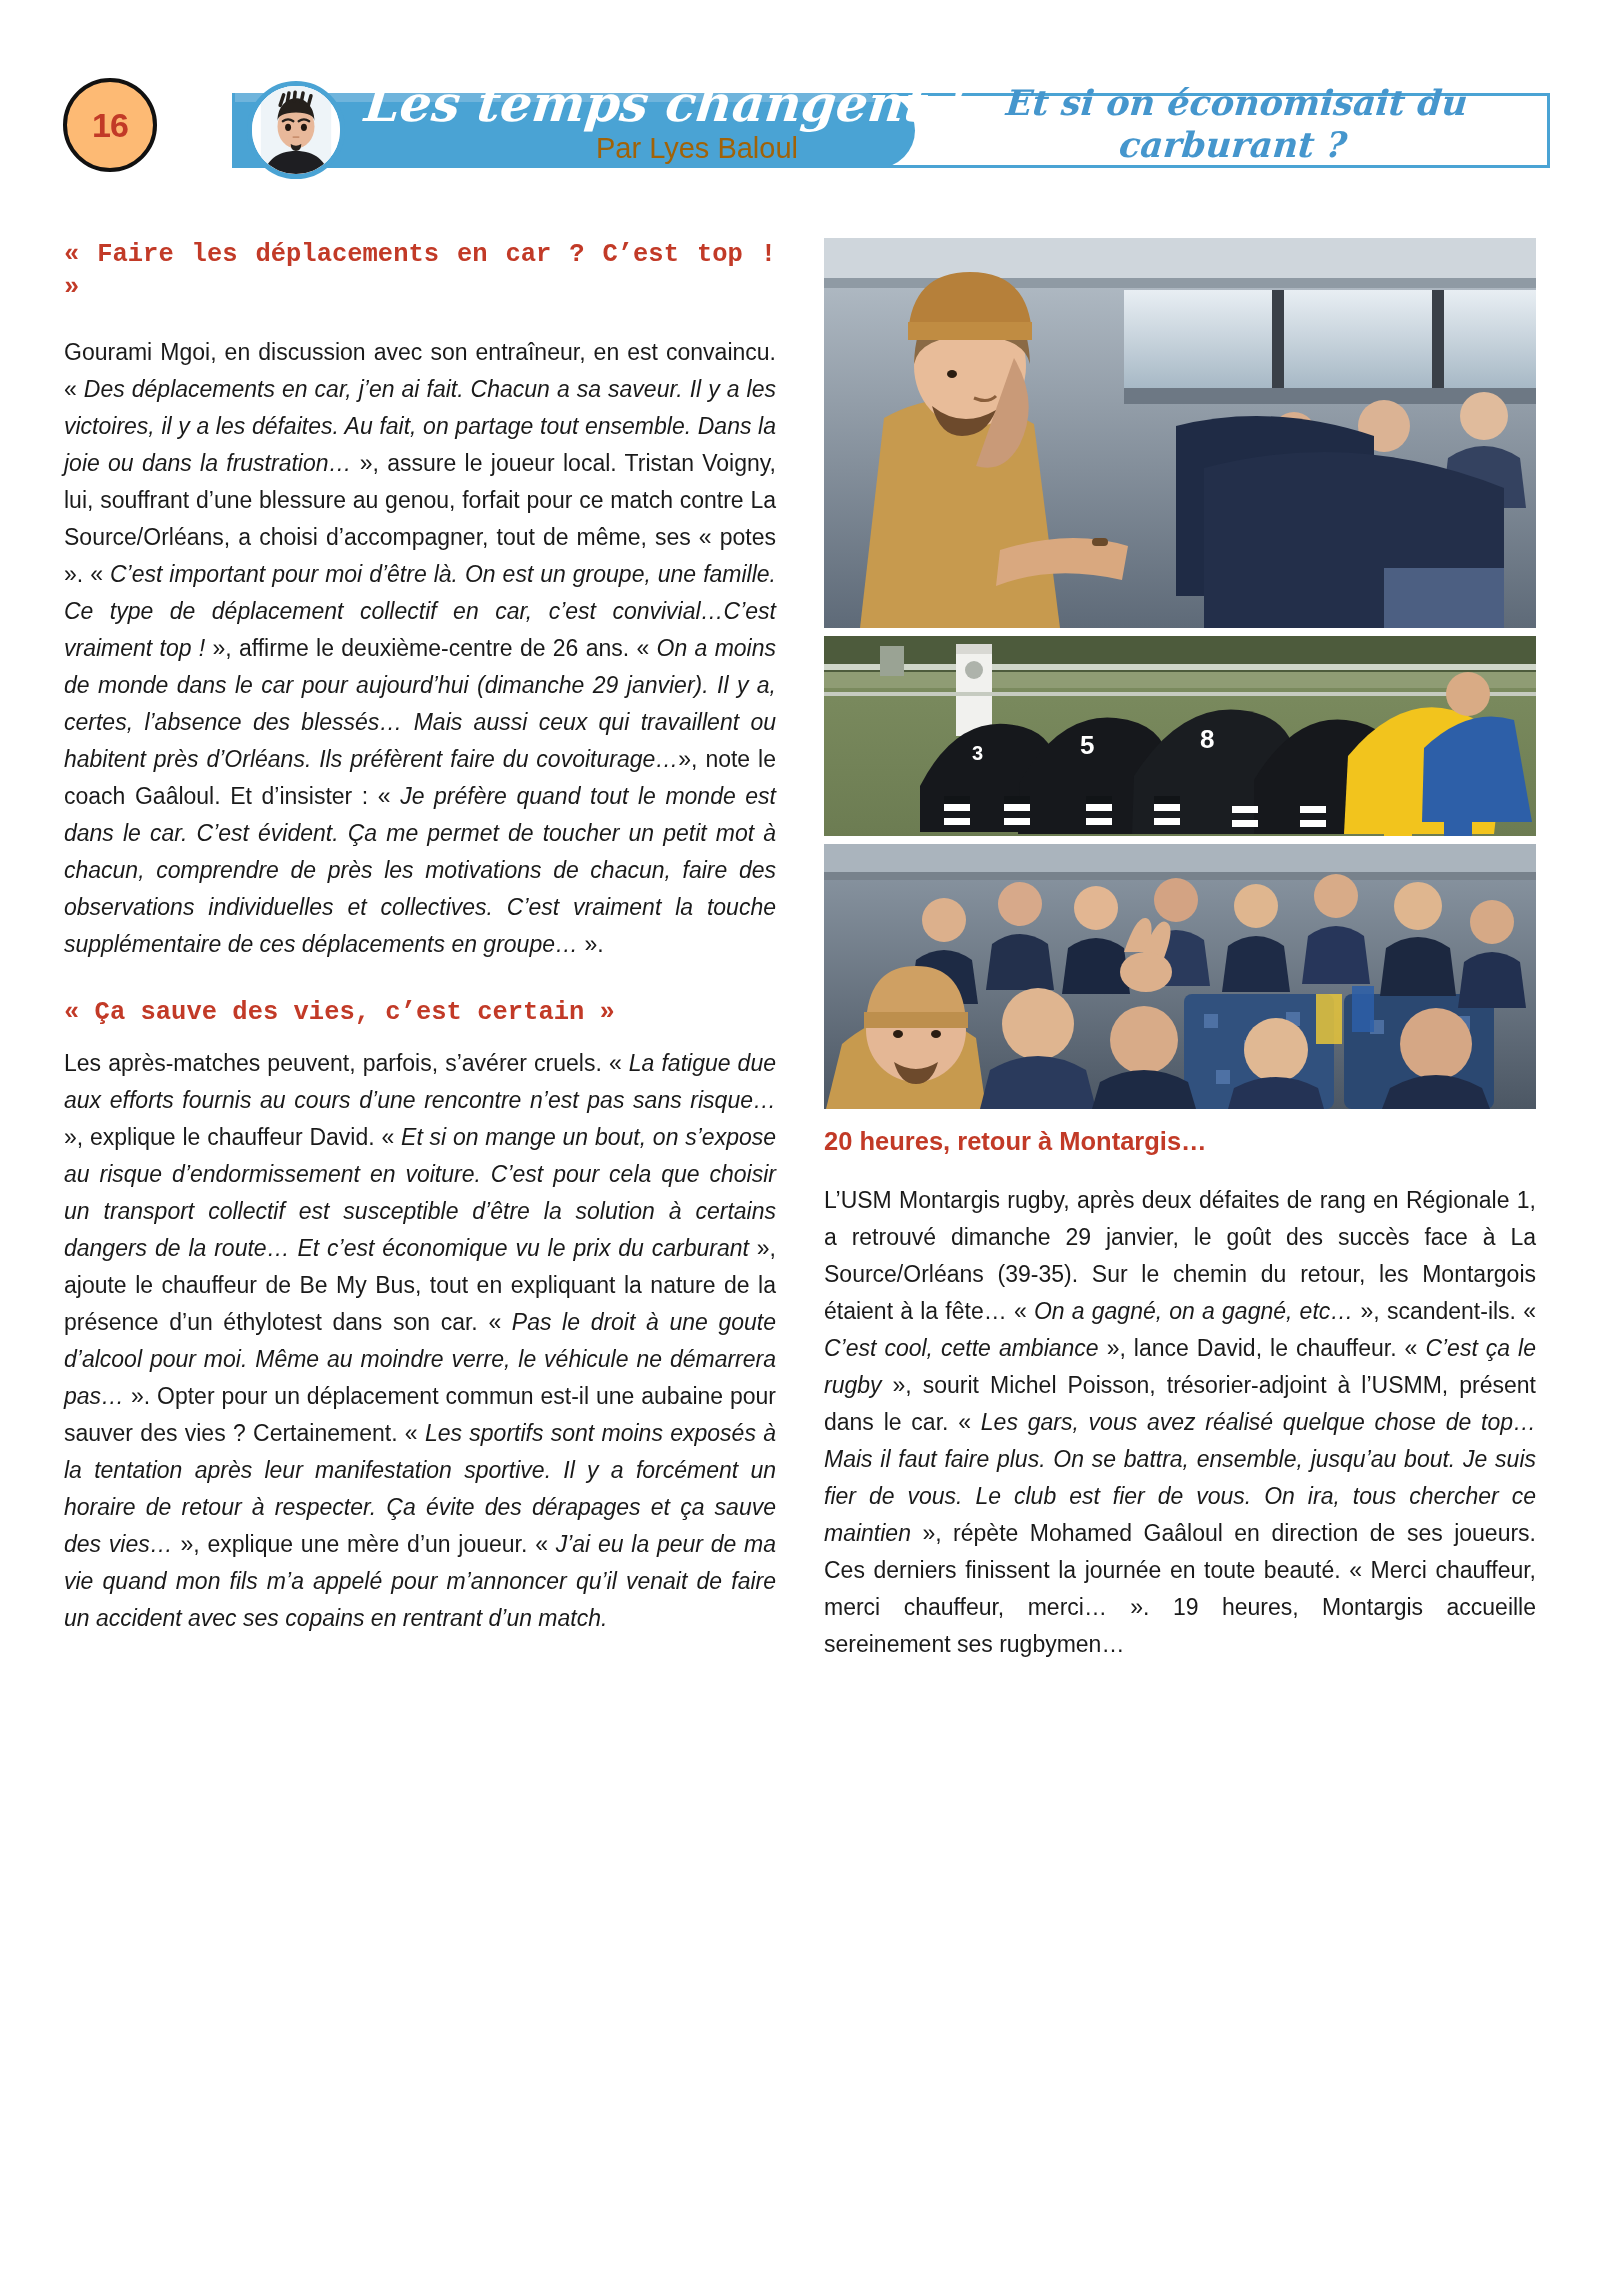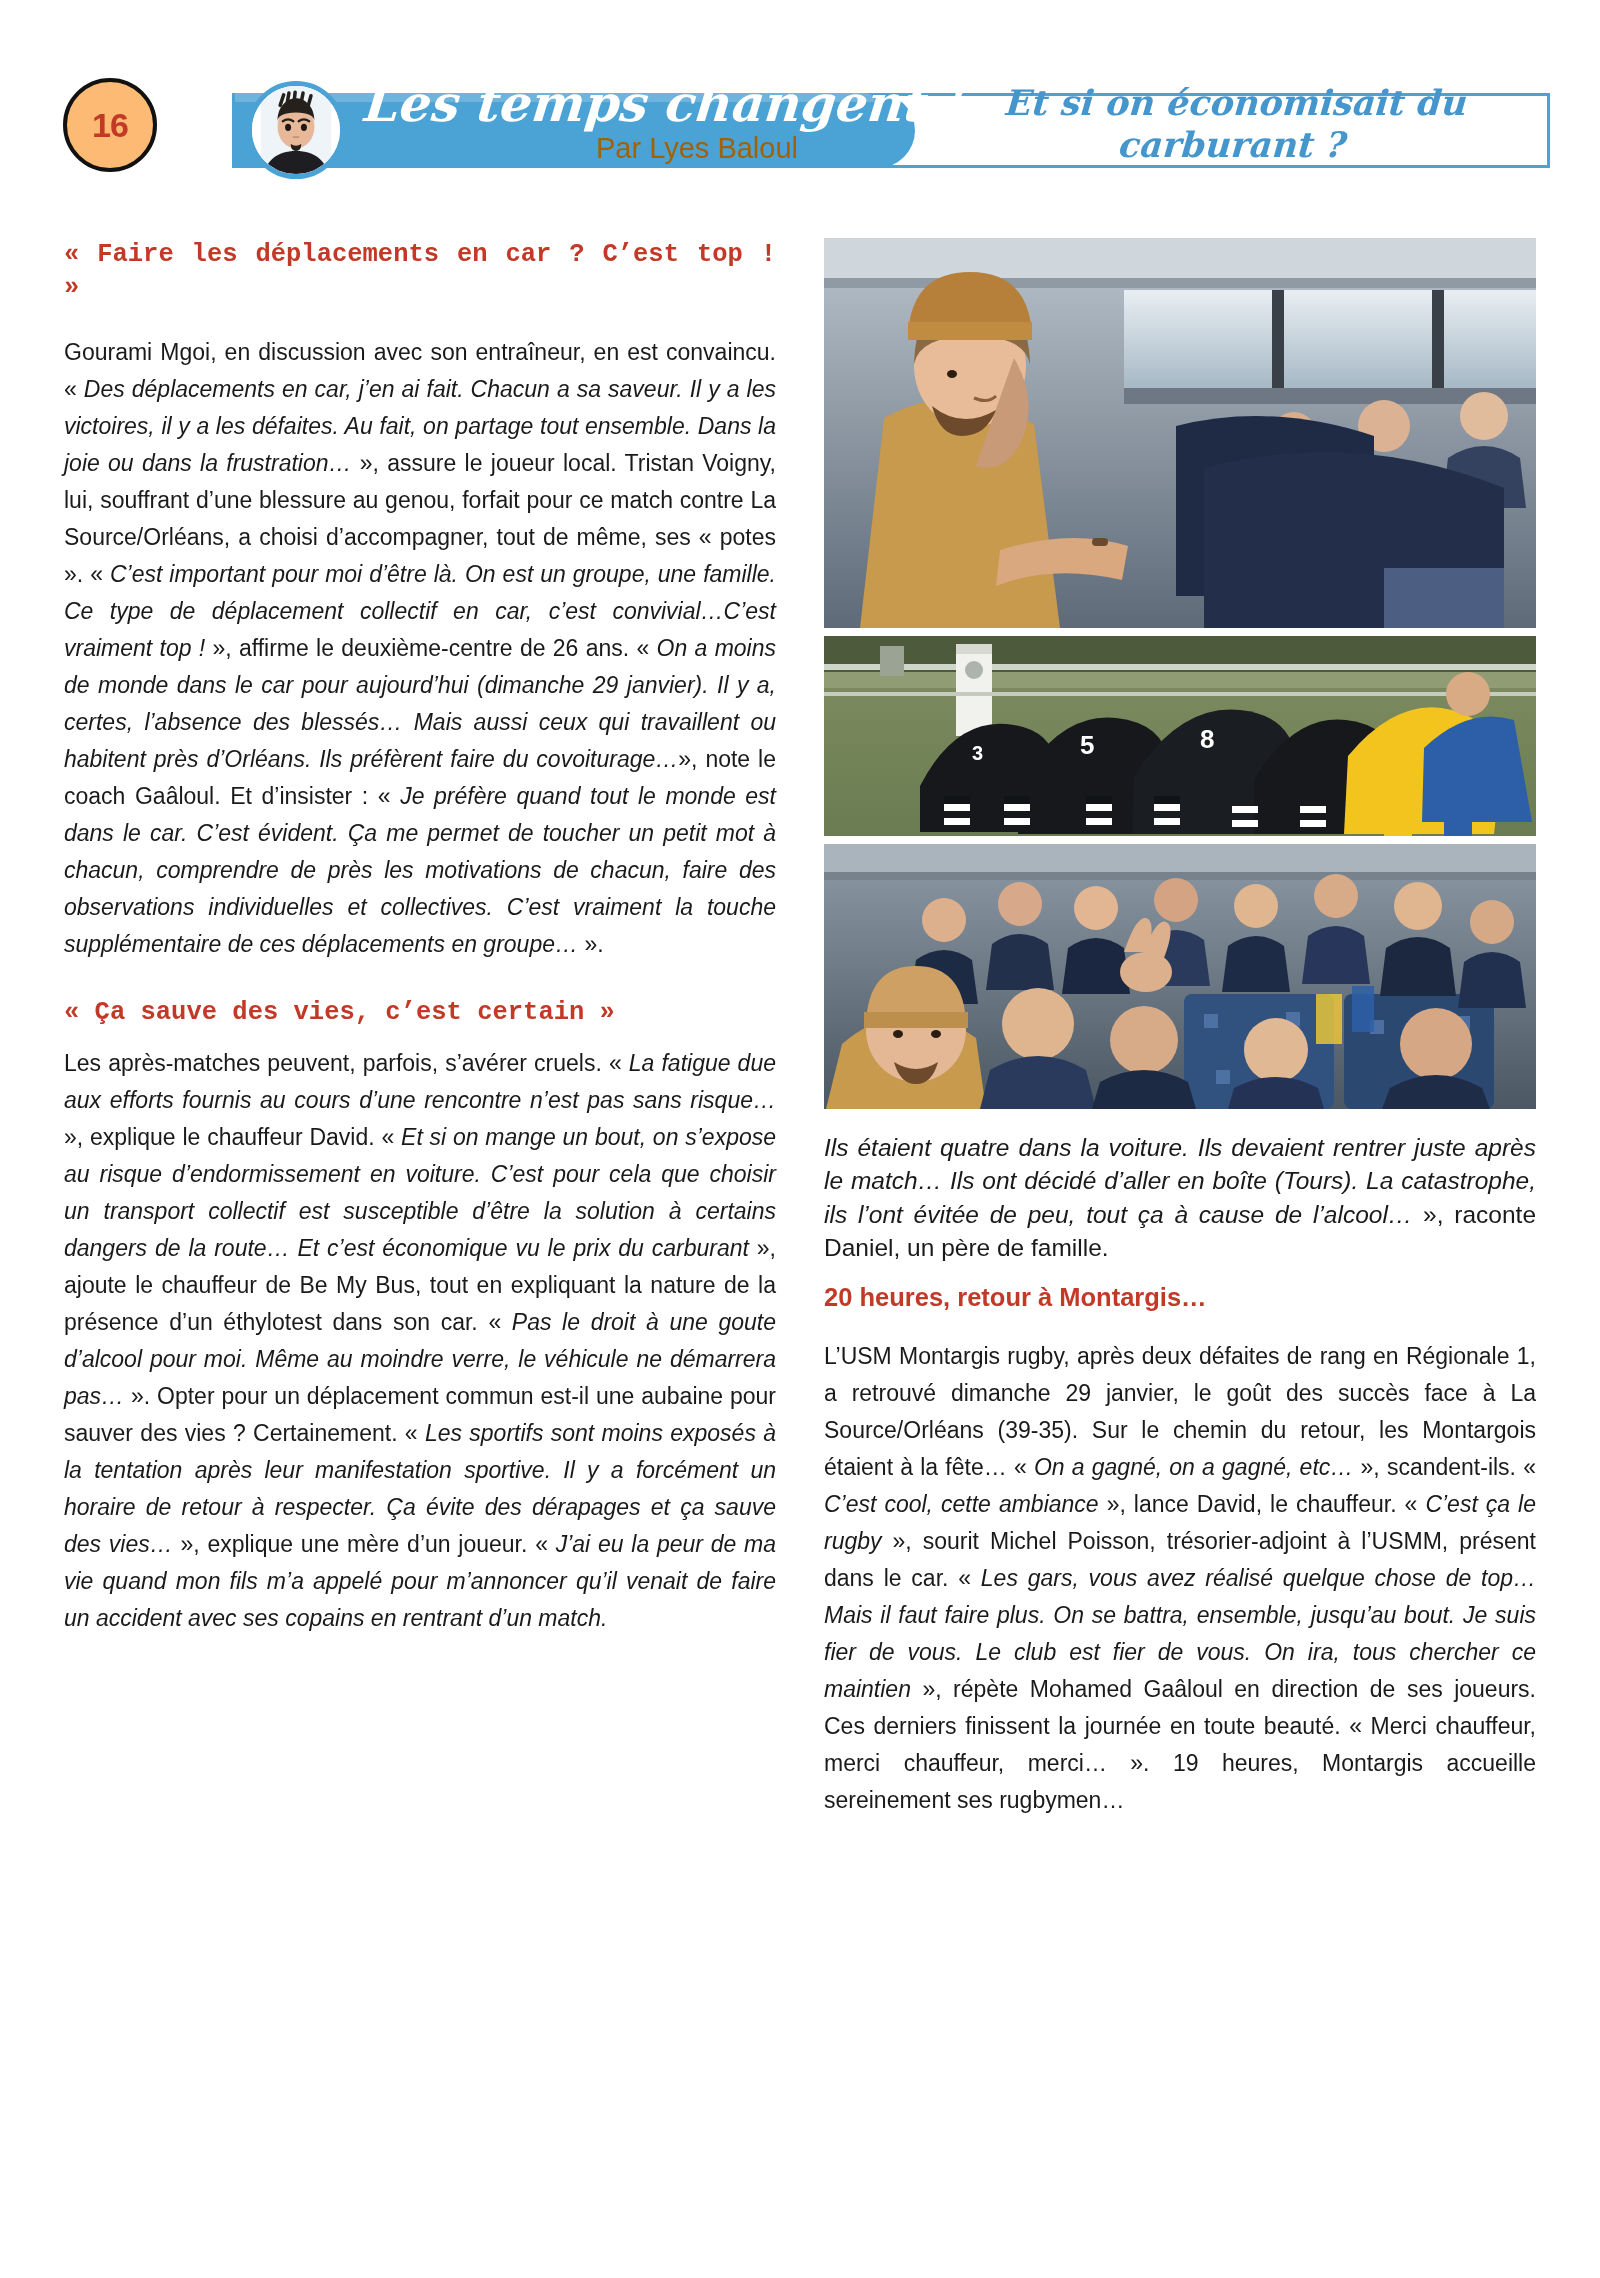--- a/index.html
+++ b/index.html
@@ -350,18 +350,17 @@
       <circle cx="452" cy="206" r="32" fill="#e0b893"></circle>
       <path d="M410 244 q42 -22 84 0 l6 21 l-96 0 z" fill="#243355"></path>
       <circle cx="612" cy="200" r="36" fill="#d5a785"></circle>
       <path d="M566 244 q46 -26 92 0 l8 21 l-108 0 z" fill="#1f2c48"></path>
 
       <rect x="492" y="150" width="26" height="50" fill="#e8c53a" opacity="0.85"></rect>
       <rect x="528" y="142" width="22" height="46" fill="#2d5fa8" opacity="0.85"></rect>
     </svg>
   </div>
 
-  <p class="caption"><em>Ils étaient quatre dans la voiture. Ils devaient rentrer juste après le match… Ils ont décidé d’aller en boîte (Tours). La catastrophe, ils l’ont évitée de peu, tout ça à cause de l’alcool…</em><span class="roman"> », raconte Daniel, un père de famille.</span></p>
 
   <h2 class="red-head">20 heures, retour à Montargis…</h2>
 
   <p class="body"><span>L’USM Montargis rugby, après deux défaites de rang en Régionale 1, a retrouvé dimanche 29 janvier, le goût des succès face à La Source/Orléans (39-35). Sur le chemin du retour, les Montargois étaient à la fête… « </span><em>On a gagné, on a gagné, etc…</em><span> », scandent-ils. « </span><em>C’est cool, cette ambiance</em><span> », lance David, le chauffeur. « </span><em>C’est ça le rugby</em><span> », sourit Michel Poisson, trésorier-adjoint à l’USMM, présent dans le car. « </span><em>Les gars, vous avez réalisé quelque chose de top… Mais il faut faire plus. On se battra, ensemble, jusqu’au bout. Je suis fier de vous. Le club est fier de vous. On ira, tous chercher ce maintien</em><span> », répète Mohamed Gaâloul en direction de ses joueurs. Ces derniers finissent la journée en toute beauté. « Merci chauffeur, merci chauffeur, merci… ». 19 heures, Montargis accueille sereinement ses rugbymen…</span></p>
 </div>
 
 </body></html>

